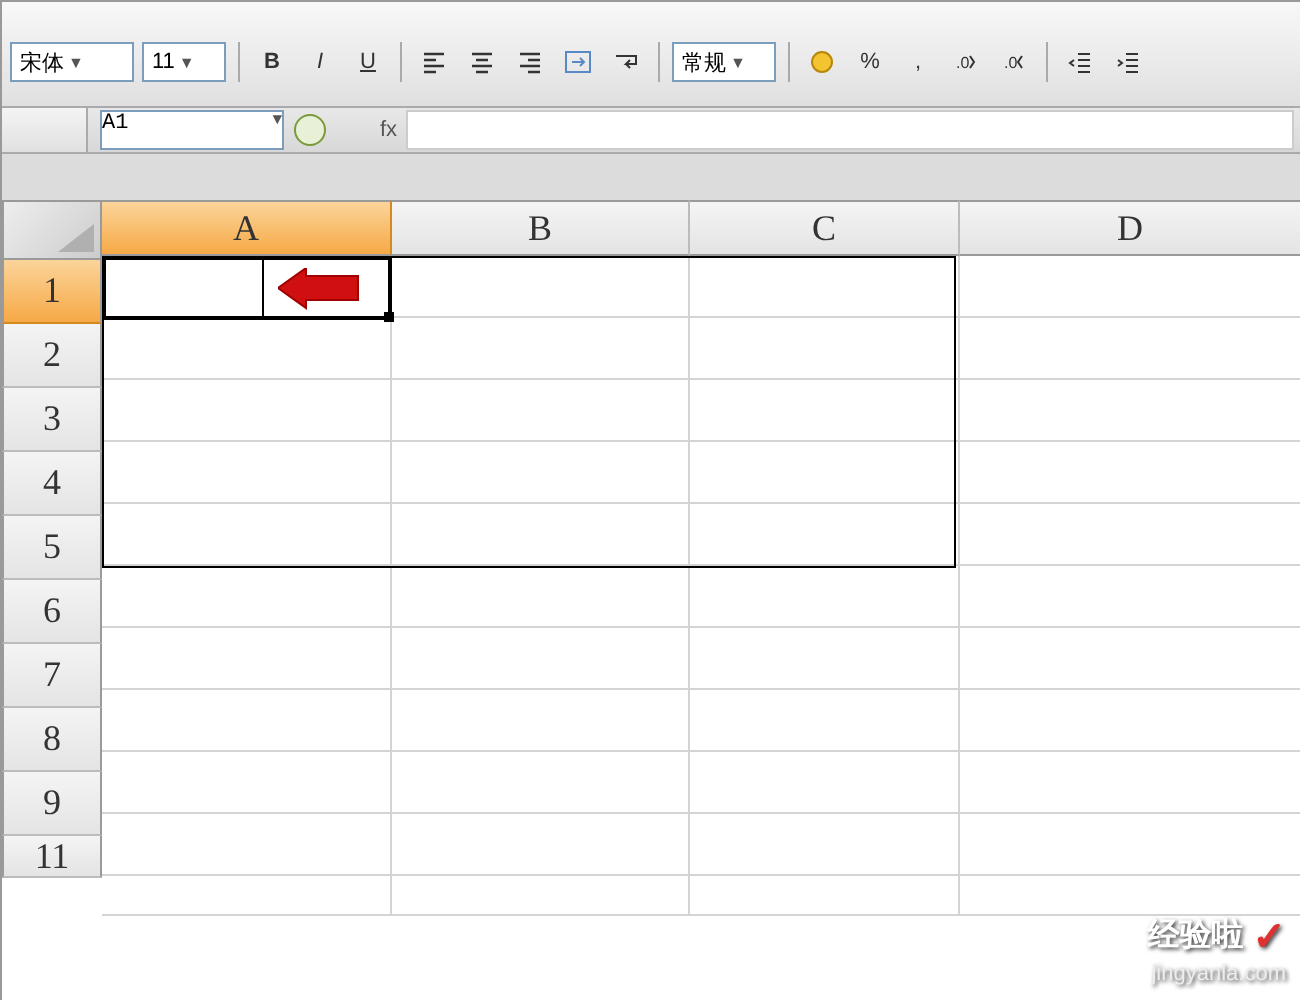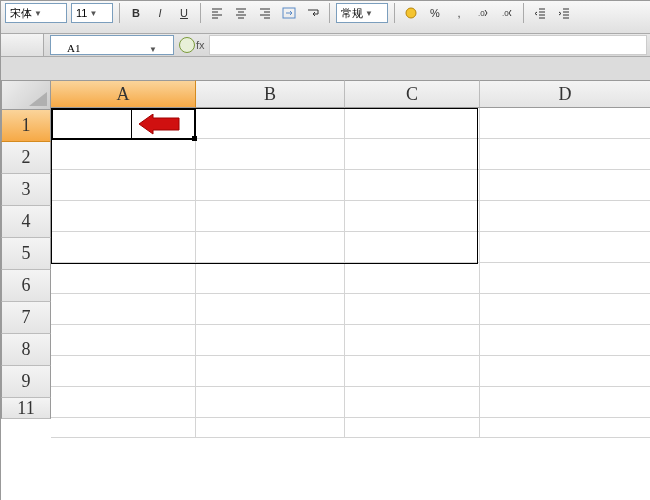--- a/index.html
+++ b/index.html
@@ -1,28 +1,28 @@
 <!DOCTYPE html>
 <html><head>
 <meta charset="utf-8">
 <style>
 html,body{margin:0;padding:0;font-family:Arial,sans-serif;font-size:12px;background:#fff;overflow:hidden}
 .container{width:650px;height:500px;position:relative;background:#f0f0f0;border:1px solid #999}
-.toolbar{height:28px;background:linear-gradient(#f8f8f8,#e0e0e0);border-bottom:1px solid #aaa;display:flex;align-items:flex-start;padding:2px 4px;gap:4px;overflow:hidden}
+.toolbar{height:28px;background:linear-gradient(#f8f8f8,#e0e0e0);border-bottom:1px solid #aaa;display:flex;align-items:flex-end;padding:12px 4px;gap:4px;overflow:hidden}
 .tb-combo{background:#fff;border:1px solid #7b9ebd;padding:1px 4px;font-size:11px;display:flex;align-items:center;gap:2px;height:16px}
 .tb-combo .drop{color:#555;font-size:8px}
 .tb-sep{width:1px;height:20px;background:#aaa;margin:0 2px}
 .tb-btn{width:18px;height:18px;display:flex;align-items:center;justify-content:center;font-size:11px;color:#333;border:1px solid transparent;cursor:pointer}
 .namebox-row{height:22px;background:linear-gradient(#e8e8e8,#d8d8d8);border-bottom:1px solid #aaa;display:flex;align-items:center}
 .namebox-left{width:42px;height:22px;background:linear-gradient(#f4f4f4,#e0e0e0);border-right:1px solid #aaa}
-.namebox{width:90px;height:18px;margin-left:6px;background:#fff;border:1px solid #7b9ebd;display:flex;align-items:flex-end;padding:0 16px;font-family:Liberation Serif, serif;font-size:11px}
+.namebox{width:90px;height:18px;margin-left:6px;background:#fff;border:1px solid #7b9ebd;display:flex;align-items:flex-start;padding:0 0;font-family:Liberation Mono, monospace;font-size:11px}
 .namebox .drop{margin-left:auto;color:#555;font-size:8px}
 .fx-btn{width:18px;height:18px;margin-left:4px;display:flex;align-items:center;justify-content:center}
 .fx-circle{width:14px;height:14px;border:1px solid #7a9a3a;border-radius:50%;display:flex;align-items:center;justify-content:center;font-size:8px;color:#5a7a2a;background:#e8f0d8}
-.fx-label{font-size:11px;color:#555;}
+.fx-label{font-size:11px;color:#555;margin-left:26px}
 .formula-bar{flex:1;height:18px;background:#fff;border:1px solid #ccc;margin:0 4px}
 .ruler-gap{height:22px;background:#dcdcdc;border-bottom:1px solid transparent}
 .grid-area{display:flex;height:425px;background:#fff}
 .row-headers{width:50px;flex-shrink:0}
 .corner{height:28px;background:linear-gradient(135deg,#eee 0%,#ddd 50%,#ccc 100%);border:1px solid #9a9a9a;position:relative}
 .corner::after{content:'';position:absolute;right:3px;bottom:3px;width:0;height:0;border-style:solid;border-width:0 0 14px 18px;border-color:transparent transparent #b0b0b0 transparent}
 .row-h{height:31px;background:linear-gradient(#f4f4f4,#e4e4e4);border-left:1px solid #9a9a9a;border-right:1px solid #9a9a9a;border-bottom:1px solid #bcbcbc;display:flex;align-items:center;justify-content:center;font-size:18px;font-family:'Times New Roman',serif;color:#333}
 .row-h.sel{background:linear-gradient(#fbd49a,#f6a946);border-bottom:1px solid #d48a1f}
 .cols{flex:1}
 .col-headers{display:flex;height:28px}
@@ -244,14 +244,19 @@
         <div class="selection" style="left:0;top:0;width:145px;height:32px"></div>
         <div class="sel-divider" style="left:80px;top:2px;height:28px"></div>
 
         <svg class="red-arrow" style="left:88px;top:6px" width="44" height="22">
           <path d="M14 4 L14 0 L0 10 L14 20 L14 16 L40 16 L40 4 Z" fill="#d01010" stroke="#a00000" stroke-width="1"></path>
         </svg>
       </div>
     </div>
   </div>
 
+  <div class="watermark">
+    <span>经验啦</span>
+    <span class="check">✓</span>
+    <span class="sub">jingyanla.com</span>
+  </div>
 
 </div>
 
 </body></html>

